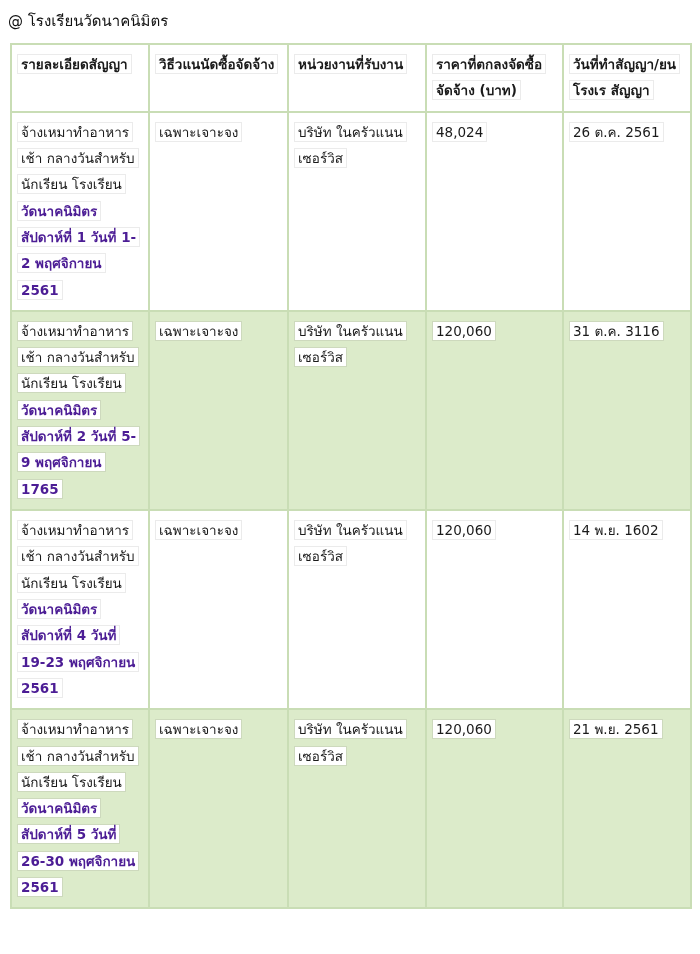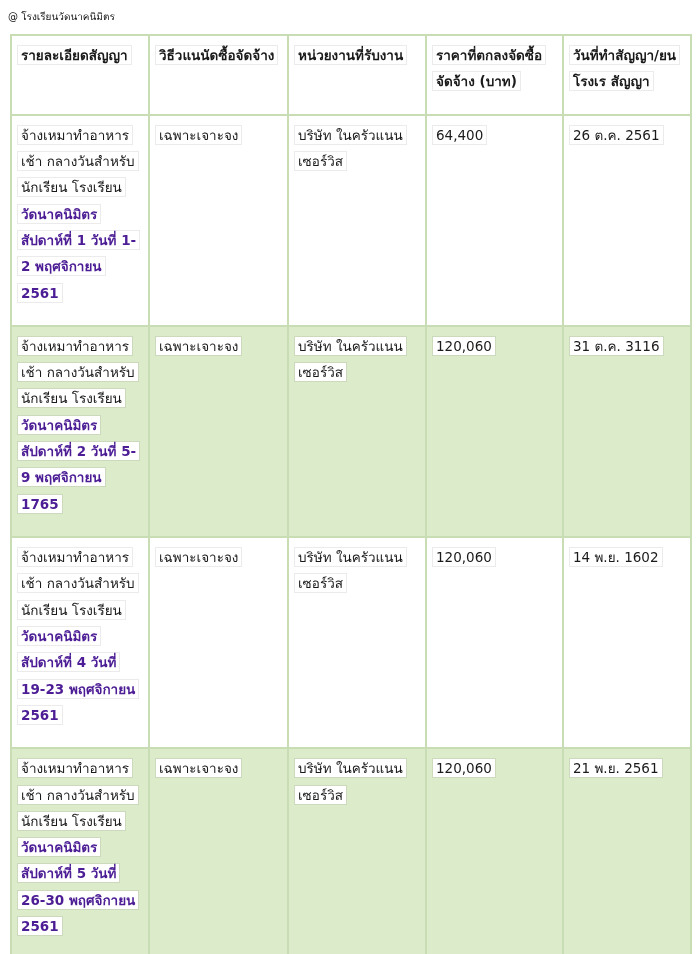--- a/index.html
+++ b/index.html
@@ -6,36 +6,36 @@
   html, body { margin: 0; padding: 0; }
   body {
     width: 700px;
     height: 954px;
     overflow: hidden;
     background: #ffffff;
     font-family: "DejaVu Sans", sans-serif;
     color: #1a1a1a;
   }
   .page-title {
-    font-size: 10px;
+    font-size: 15px;
     margin: 9px 0 10px 8px;
     color: #111111;
   }
   table.contracts {
     border-collapse: collapse;
     table-layout: fixed;
     width: 680px;
     margin-left: 10px;
     border: 2px solid #a9c394;
   }
   th, td {
     border: 2px solid #c9ddb5;
     vertical-align: top;
     text-align: left;
-    padding: 6px 6px 19px 6px;
+    padding: 6px 6px 7px 6px;
     font-size: 13.5px;
     line-height: 1.95;
     font-weight: normal;
     overflow: hidden;
   }
   th { font-weight: bold; background: #ffffff; }
   tr.shade-green td { background: #dcebca; }
   tr.shade-white td { background: #ffffff; }
   
   .hl {
@@ -76,21 +76,21 @@
       <th><span class="hl">หน่วยงานที่รับงาน</span></th>
       <th><span class="hl">ราคาที่ตกลงจัดซื้อจัดจ้าง (บาท)</span></th>
       <th><span class="hl">วันที่ทำสัญญา/ยนโรงเร สัญญา</span></th>
     </tr>
   </thead>
   <tbody>
     <tr class="row-2 shade-white">
       <td><span class="hl">จ้างเหมาทำอาหารเช้า กลางวันสำหรับนักเรียน โรงเรียน</span><span class="hl kw">วัดนาคนิมิตร สัปดาห์ที่ 1 วันที่ 1-2 พฤศจิกายน 2561</span></td>
       <td><span class="hl">เฉพาะเจาะจง</span></td>
       <td><span class="hl">บริษัท ในครัวแนน เซอร์วิส</span></td>
-      <td><span class="hl">64,400</span></td>
+      <td><span class="hl">48,024</span></td>
       <td><span class="hl">26 ต.ค. 2561</span></td>
     </tr>
     <tr class="row-3 shade-green">
       <td><span class="hl">จ้างเหมาทำอาหารเช้า กลางวันสำหรับนักเรียน โรงเรียน</span><span class="hl kw">วัดนาคนิมิตร สัปดาห์ที่ 2 วันที่ 5-9 พฤศจิกายน 1765</span></td>
       <td><span class="hl">เฉพาะเจาะจง</span></td>
       <td><span class="hl">บริษัท ในครัวแนน เซอร์วิส</span></td>
       <td><span class="hl">120,060</span></td>
       <td><span class="hl">31 ต.ค. 3116</span></td>
     </tr>
     <tr class="row-4 shade-white">

